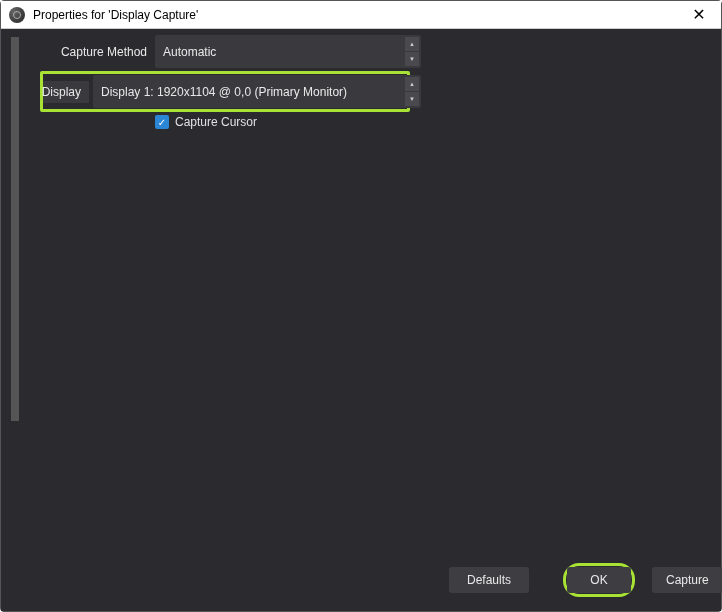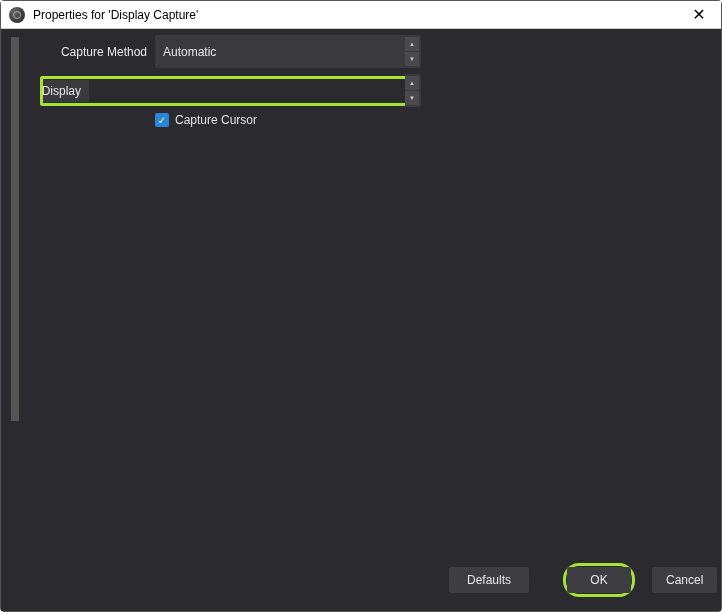--- a/index.html
+++ b/index.html
@@ -462,20 +462,23 @@
               <div>▲</div>
               <div>▼</div>
             </div>
         </div>
       </div>
 
       <div class="field-row">
         <div class="hl" style="display:flex;flex:0 0 auto;width:370px">
           <div class="hl-inner" style="width:100%">
             <div class="field-label" style="width:46px">Display</div>
+            <div class="field-control" style="flex:1">
+              <span>Display 1: 1920x1104 @ 0,0 (Primary Monitor)</span>
+            </div>
           </div>
         </div>
         <div class="field-control" style="flex:1;margin-left:-2px;border-top-left-radius:0;border-bottom-left-radius:0">
           <div class="spin">
               <div>▲</div>
               <div>▼</div>
             </div>
         </div>
       </div>
 
@@ -484,17 +487,17 @@
         <span>Capture Cursor</span>
       </div>
     </div>
 
     <div class="footer">
       <div class="btn btn-wide">Defaults</div>
       <div class="spacer"></div>
       <div class="ok-hl">
         <div class="btn">OK</div>
       </div>
-      <div class="btn">Cancel</div>
+      <div class="btn">Capture</div>
     </div>
 
   </div>
 </div>
 
 </body></html>

